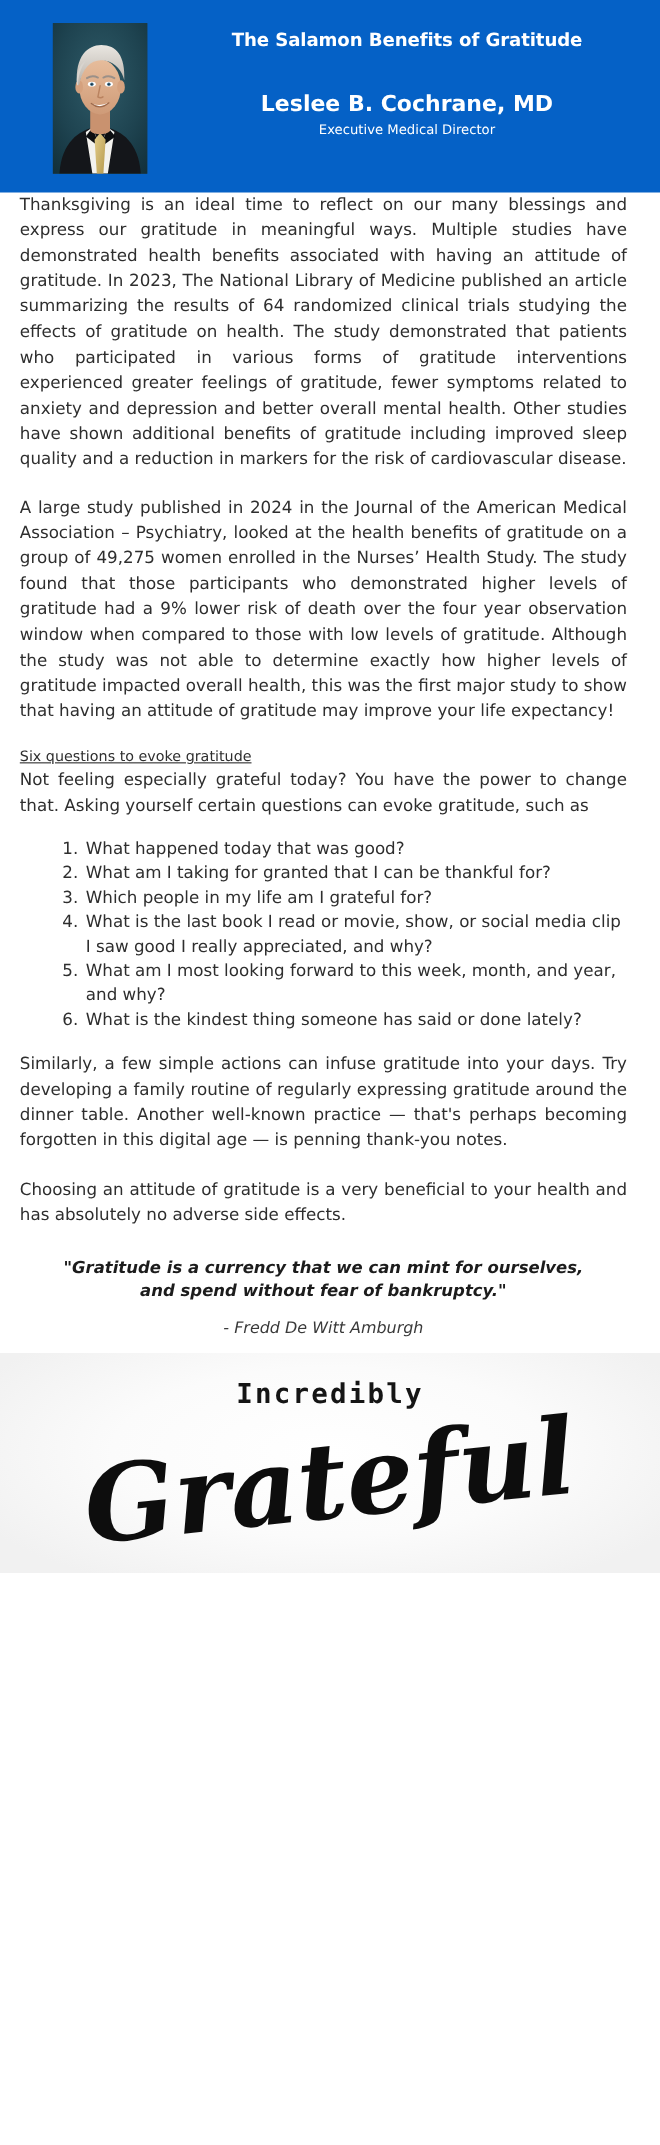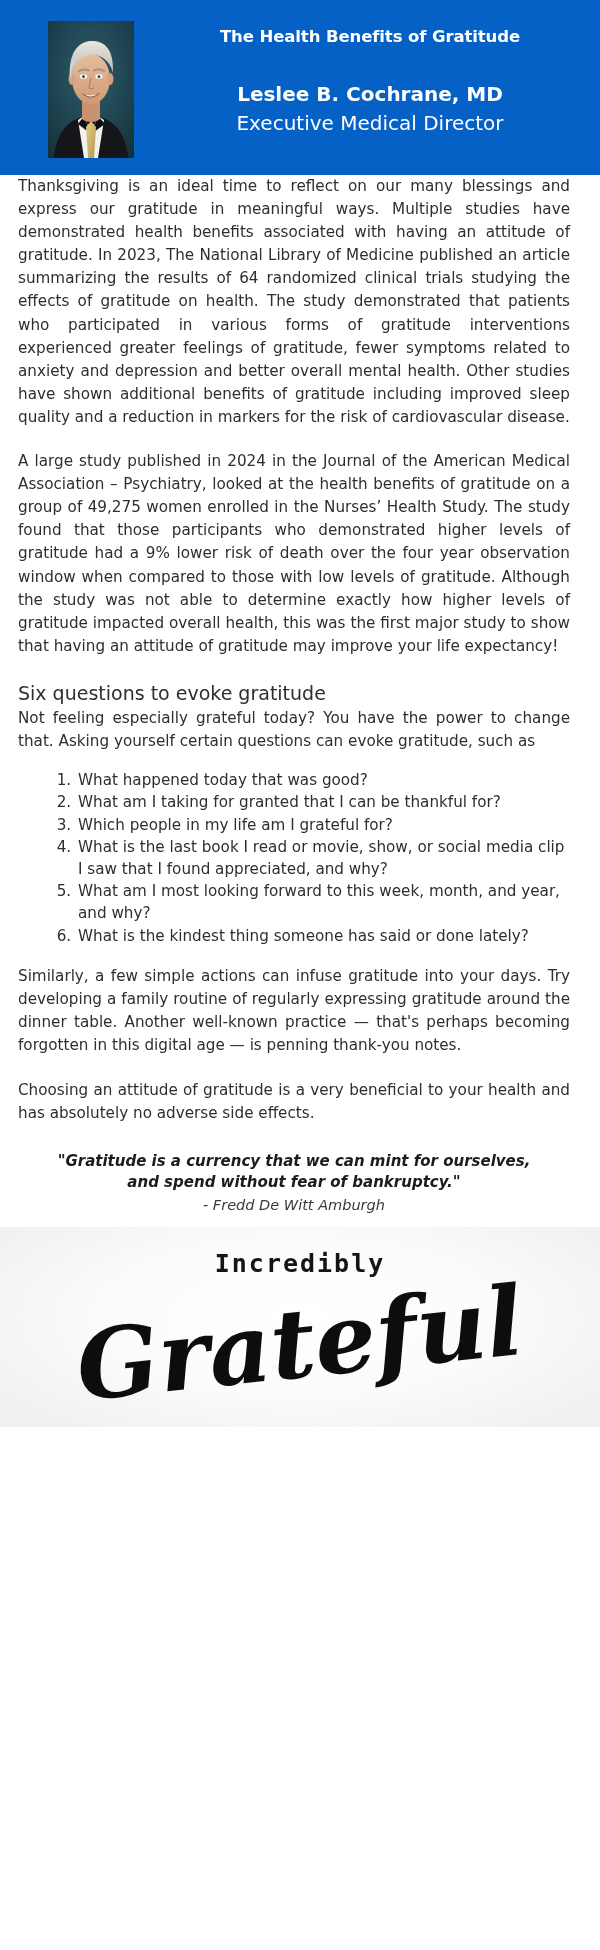--- a/index.html
+++ b/index.html
@@ -59,21 +59,21 @@
     line-height: 1.3;
     margin: 0 0 34px 0;
   }
   .hdr-name {
     font-size: 20px;
     font-weight: bold;
     line-height: 1.35;
     margin: 0;
   }
   .hdr-role {
-    font-size: 20px;
+    font-size: 12px;
     font-weight: normal;
     line-height: 1.35;
     margin: 2px 0 0 0;
   }
 
   
   .content {
     padding: 0 18px;
     box-sizing: border-box;
     width: 588px;
@@ -82,22 +82,23 @@
     font-size: 15.2px;
     line-height: 1.52;
     text-align: justify;
     text-justify: inter-word;
     margin: 0 0 21px 0;
     color: #2e2e2e;
   }
   .first-para { margin-top: 16px; }
 
   .section-heading {
-    font-size: 19px;
+    font-size: 13px;
     line-height: 1.5;
+    text-decoration: underline;
     margin: 0;
     color: #2e2e2e;
   }
   .lead-para {
     font-size: 15.2px;
     line-height: 1.52;
     text-align: justify;
     margin: 0 0 16px 0;
     color: #2e2e2e;
   }
@@ -126,21 +127,21 @@
     font-style: italic;
     line-height: 1.42;
     color: #1c1c1c;
     margin: 0;
   }
   .quote-attrib {
     font-size: 14.5px;
     font-style: italic;
     font-weight: normal;
     color: #3a3a3a;
-    margin: 4px 0 0 0;
+    margin: 16px 0 0 0;
   }
 
   
   .art {
     position: relative;
     width: 600px;
     height: 200px;
     margin-top: 14px;
     background:
       radial-gradient(ellipse 60% 70% at 50% 45%, #ffffff 0%, #fbfbfb 55%, #f1f1f1 100%);
@@ -221,21 +222,21 @@
         <circle cx="51" cy="55.6" r="0.7" fill="#13222c"></circle>
 
         <path d="M43 57 L41 67 q2.4 1.6 4.6 0" stroke="#b9825f" stroke-width="1.3" fill="none" stroke-linecap="round"></path>
 
         <path d="M35 73 q8 6 16 -0.5 q-8 3.5 -16 0.5 Z" fill="#ffffff"></path>
         <path d="M35 73 q8 6.5 16 -0.5" stroke="#9d6a4c" stroke-width="1.2" fill="none" stroke-linecap="round"></path>
       </svg>
     </div>
 
     <div class="header-text">
-      <div class="hdr-title">The Health Benefits of Gratitude</div>
+      <div class="hdr-title">The Salamon Benefits of Gratitude</div>
       <div class="hdr-name">Leslee B. Cochrane, MD</div>
       <div class="hdr-role">Executive Medical Director</div>
     </div>
 
   </div>
 </div>
 
 <div class="content">
 
   <p class="para first-para">Thanksgiving is an ideal time to reflect on our many blessings and express our gratitude in meaningful ways. Multiple studies have demonstrated health benefits associated with having an attitude of gratitude. In 2023, The National Library of Medicine published an article summarizing the results of 64 randomized clinical trials studying the effects of gratitude on health. The study demonstrated that patients who participated in various forms of gratitude interventions experienced greater feelings of gratitude, fewer symptoms related to anxiety and depression and better overall mental health. Other studies have shown additional benefits of gratitude including improved sleep quality and a reduction in markers for the risk of cardiovascular disease.</p>
@@ -244,21 +245,21 @@
 
 
   <div class="section-heading">Six questions to evoke gratitude</div>
 
   <p class="lead-para">Not feeling especially grateful today? You have the power to change that. Asking yourself certain questions can evoke gratitude, such as</p>
 
   <ol class="questions">
     <li>What happened today that was good?</li>
     <li>What am I taking for granted that I can be thankful for?</li>
     <li>Which people in my life am I grateful for?</li>
-    <li>What is the last book I read or movie, show, or social media clip I saw that I found appreciated, and why?</li>
+    <li>What is the last book I read or movie, show, or social media clip I saw good I really appreciated, and why?</li>
     <li>What am I most looking forward to this week, month, and year, and why?</li>
     <li>What is the kindest thing someone has said or done lately?</li>
   </ol>
 
   <p class="para">Similarly, a few simple actions can infuse gratitude into your days. Try developing a family routine of regularly expressing gratitude around the dinner table. Another well-known practice — that's perhaps becoming forgotten in this digital age — is penning thank-you notes.</p>
 
   <p class="para">Choosing an attitude of gratitude is a very beneficial to your health and has absolutely no adverse side effects.</p>
 
   <div class="quote-block">
     <div class="quote-text">"Gratitude is a currency that we can mint for ourselves, and spend without fear of bankruptcy."</div>

